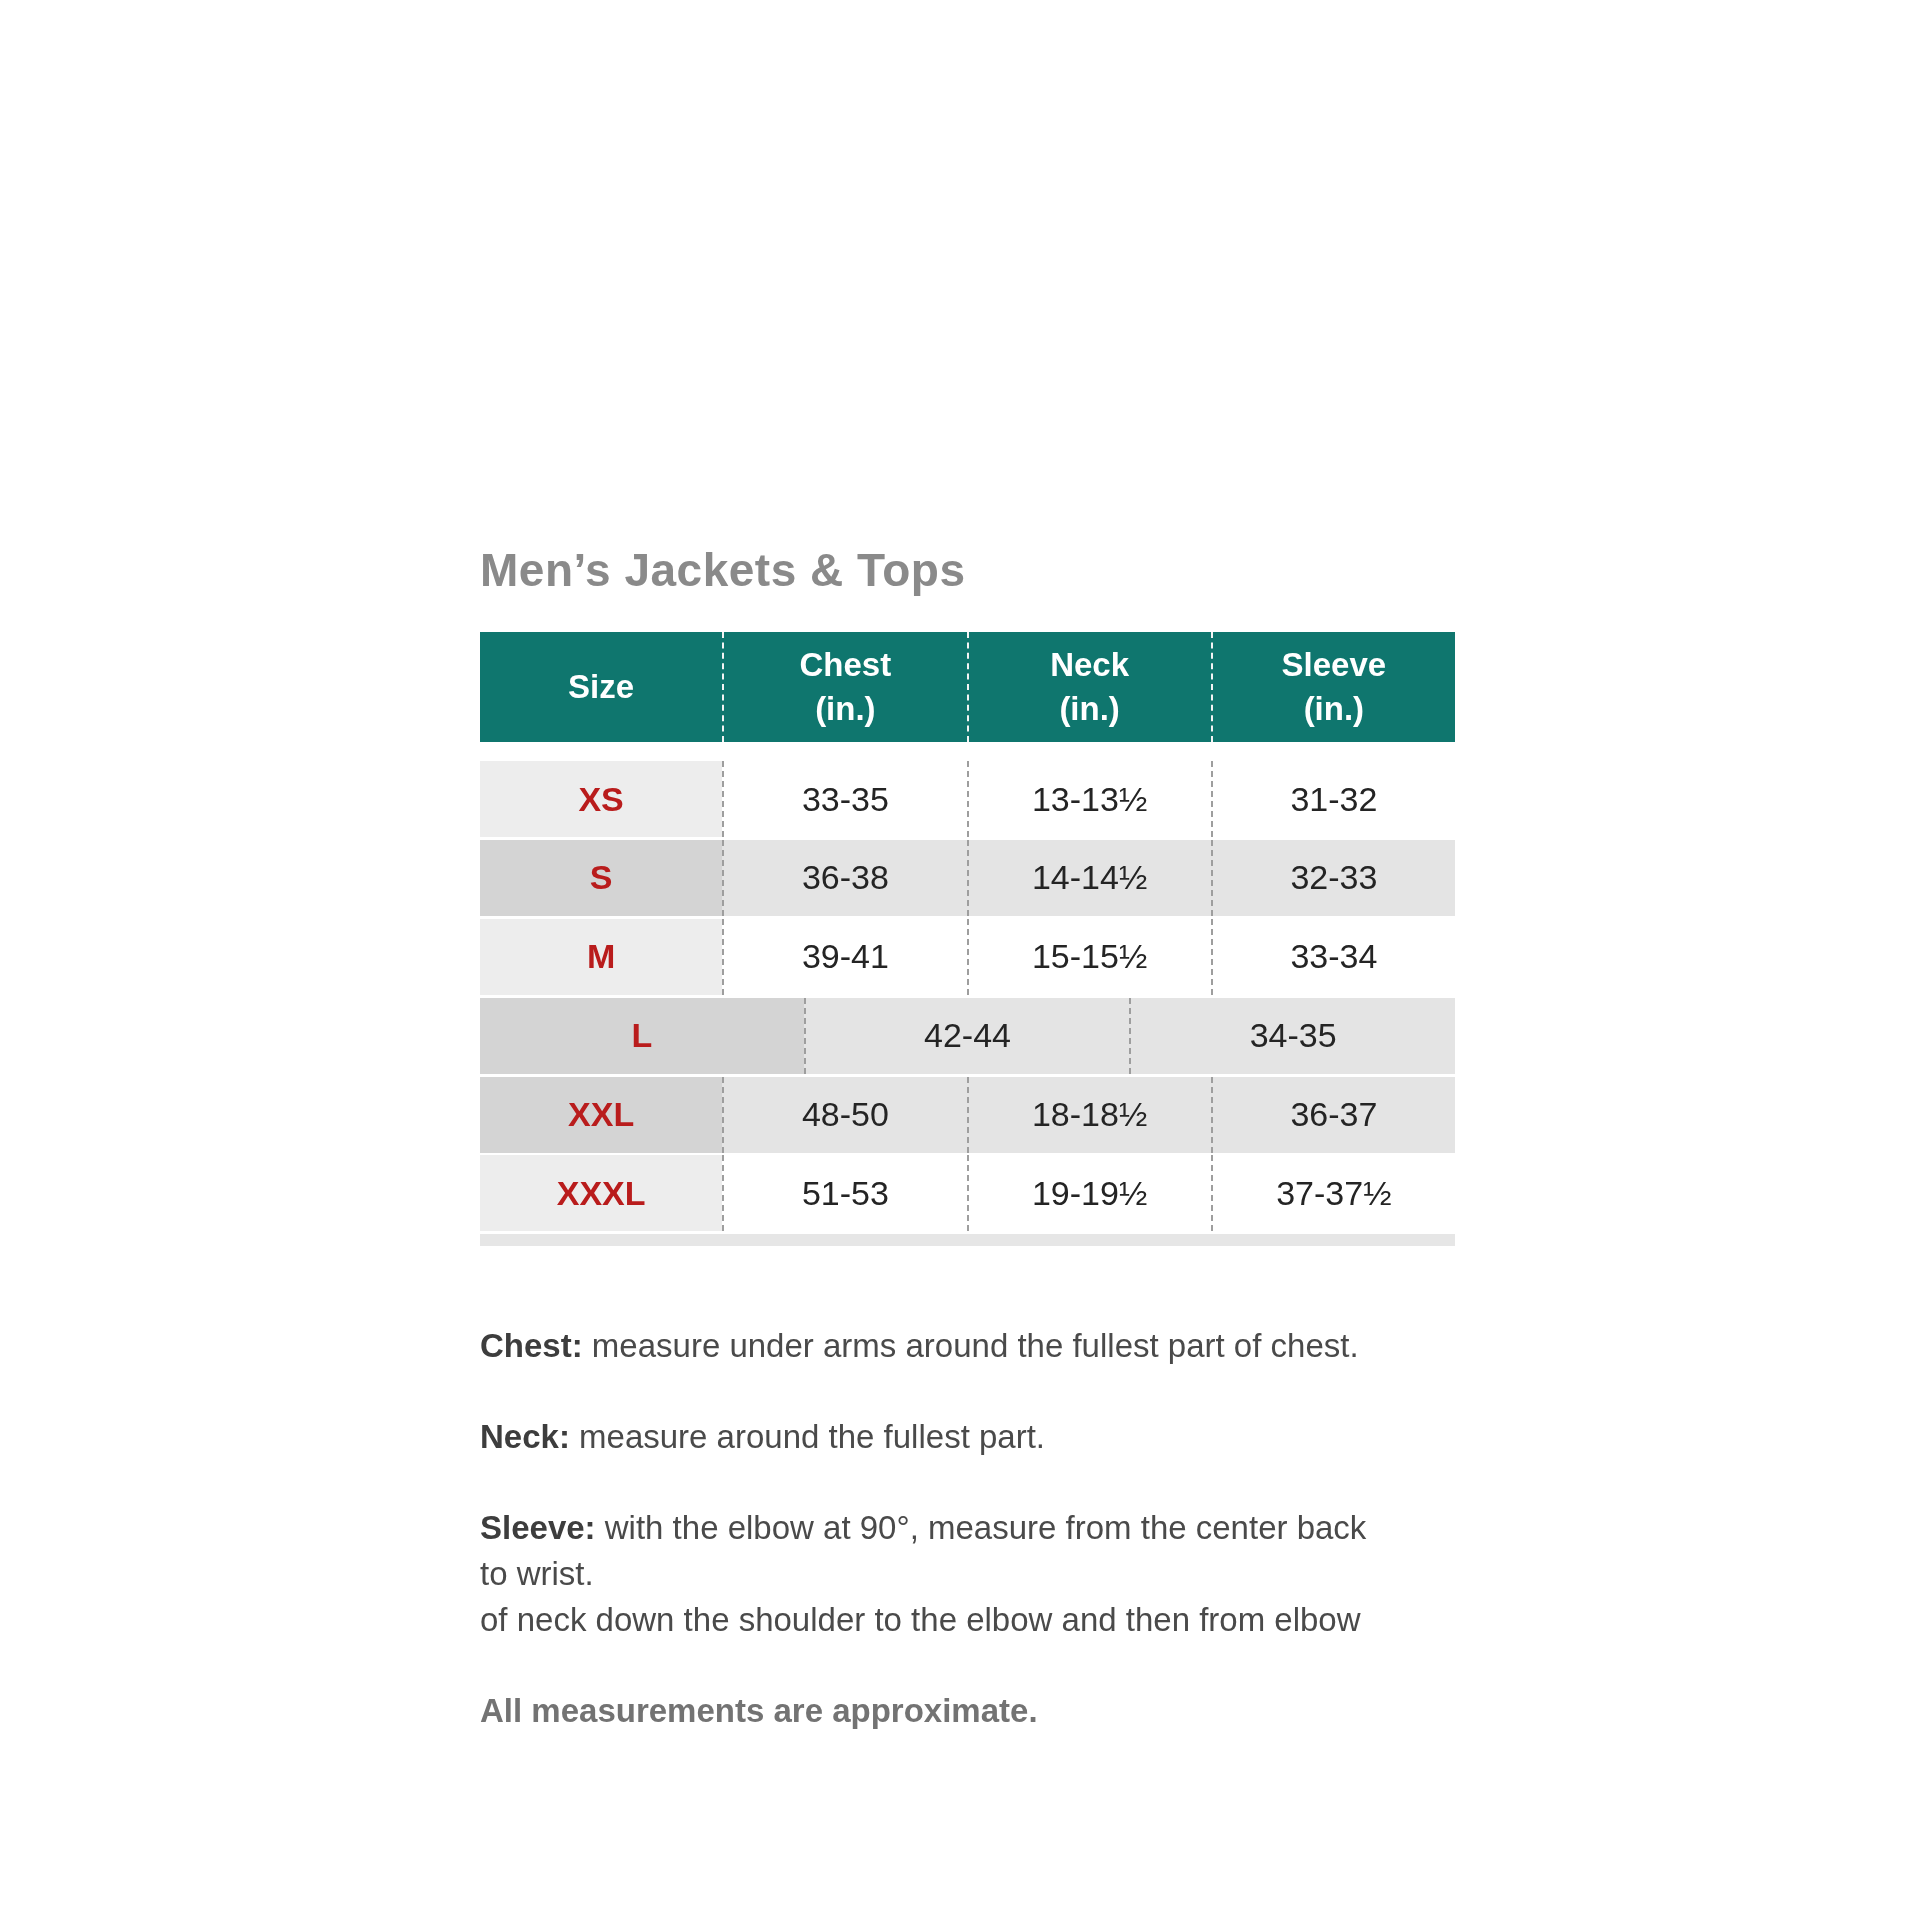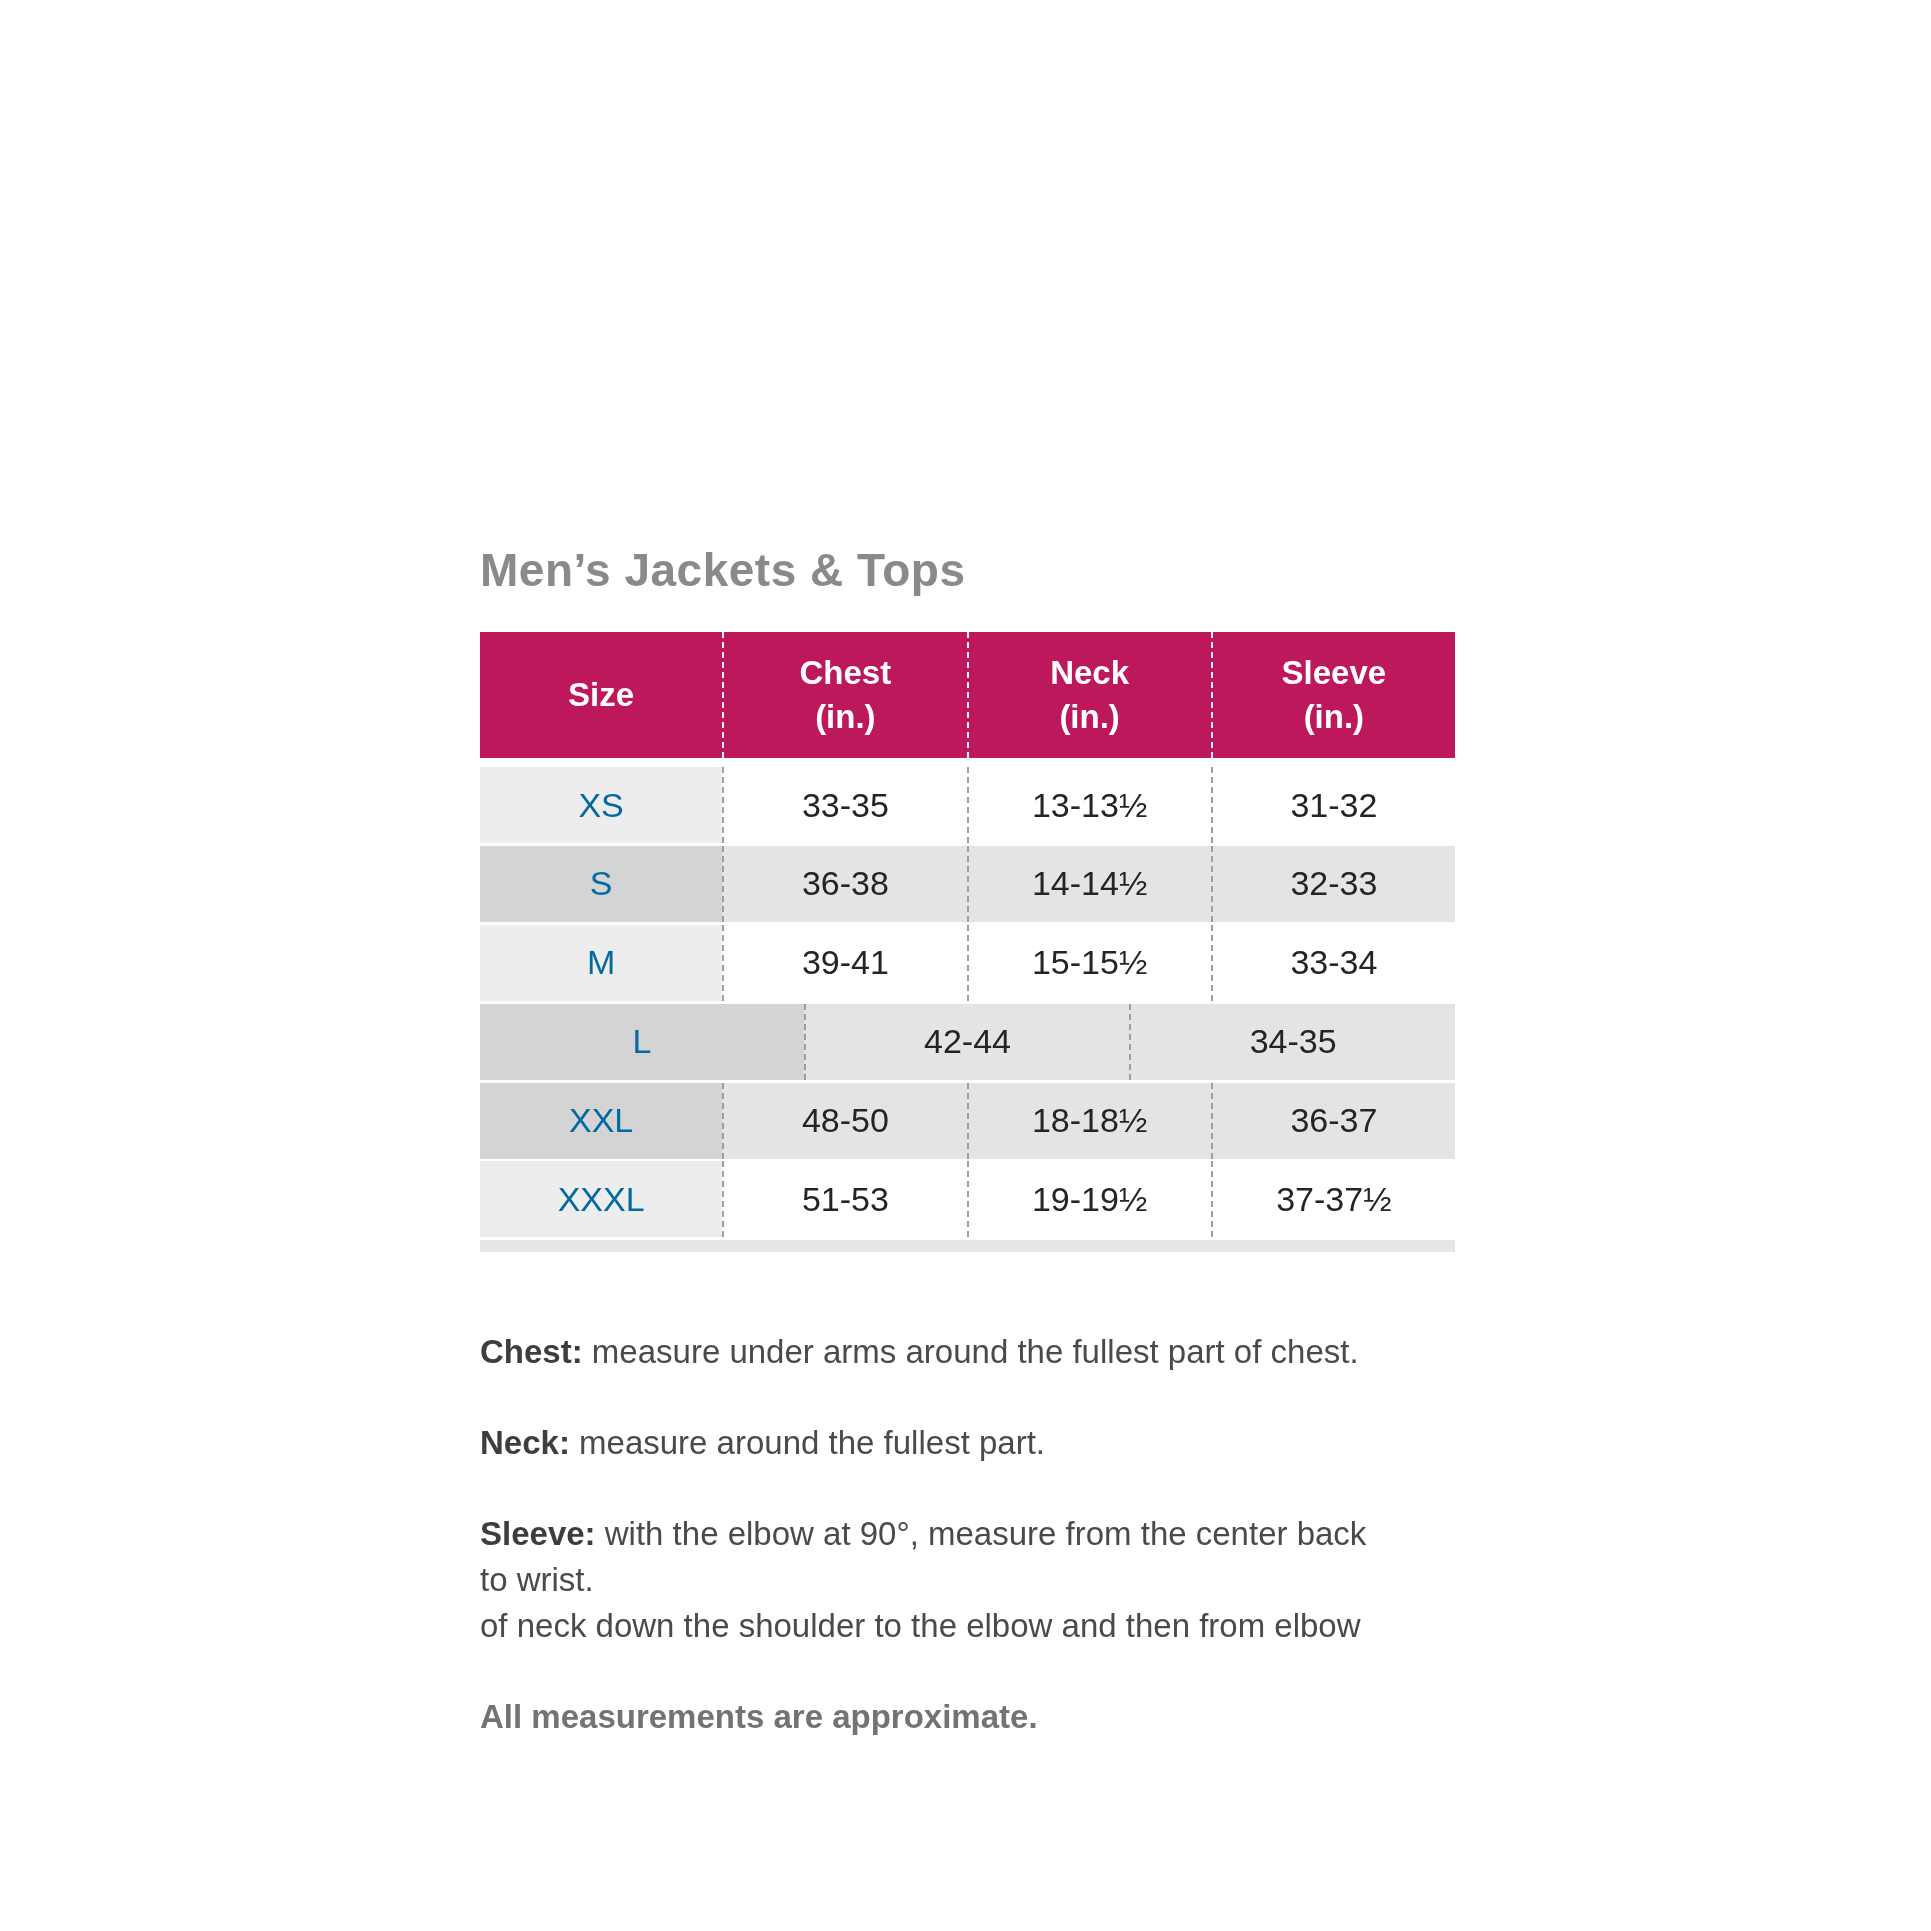--- a/index.html
+++ b/index.html
@@ -25,23 +25,23 @@
     line-height: 46px;
     font-weight: bold;
     color: #8a8a8a;
     letter-spacing: 0.5px;
   }
   .size-table {
     width: 975px;
   }
   .thead {
     display: flex;
-    height: 126px;
-    background: #be185d;
-    margin-bottom: 9px;
+    height: 110px;
+    background: #0f766e;
+    margin-bottom: 19px;
   }
   .th {
     flex: 1 1 0;
     display: flex;
     flex-direction: column;
     align-items: center;
     justify-content: center;
     gap: 6.8px;
     color: #ffffff;
     font-size: 33px;
@@ -65,23 +65,23 @@
     justify-content: center;
     font-size: 34px;
     color: #242424;
     background: #ffffff;
     box-sizing: border-box;
   }
   .td + .td {
     border-left: 2.9px dashed #9e9e9e;
   }
   .td.size {
-    font-weight: normal;
+    font-weight: bold;
     background: #ededed;
-    color: #0369a1;
+    color: #b91c1c;
   }
   .alt .td { background: #e4e4e4; }
   .alt .td.size { background: #d4d4d4; }
   .table-bottom {
     height: 11.6px;
     background: #e6e6e6;
   }
   .notes {
     margin-top: 77px;
     width: 975px;

